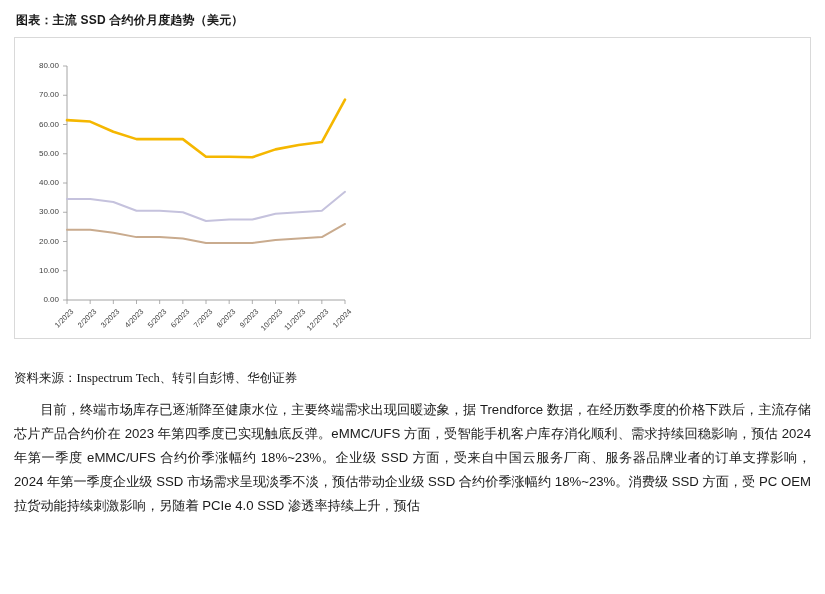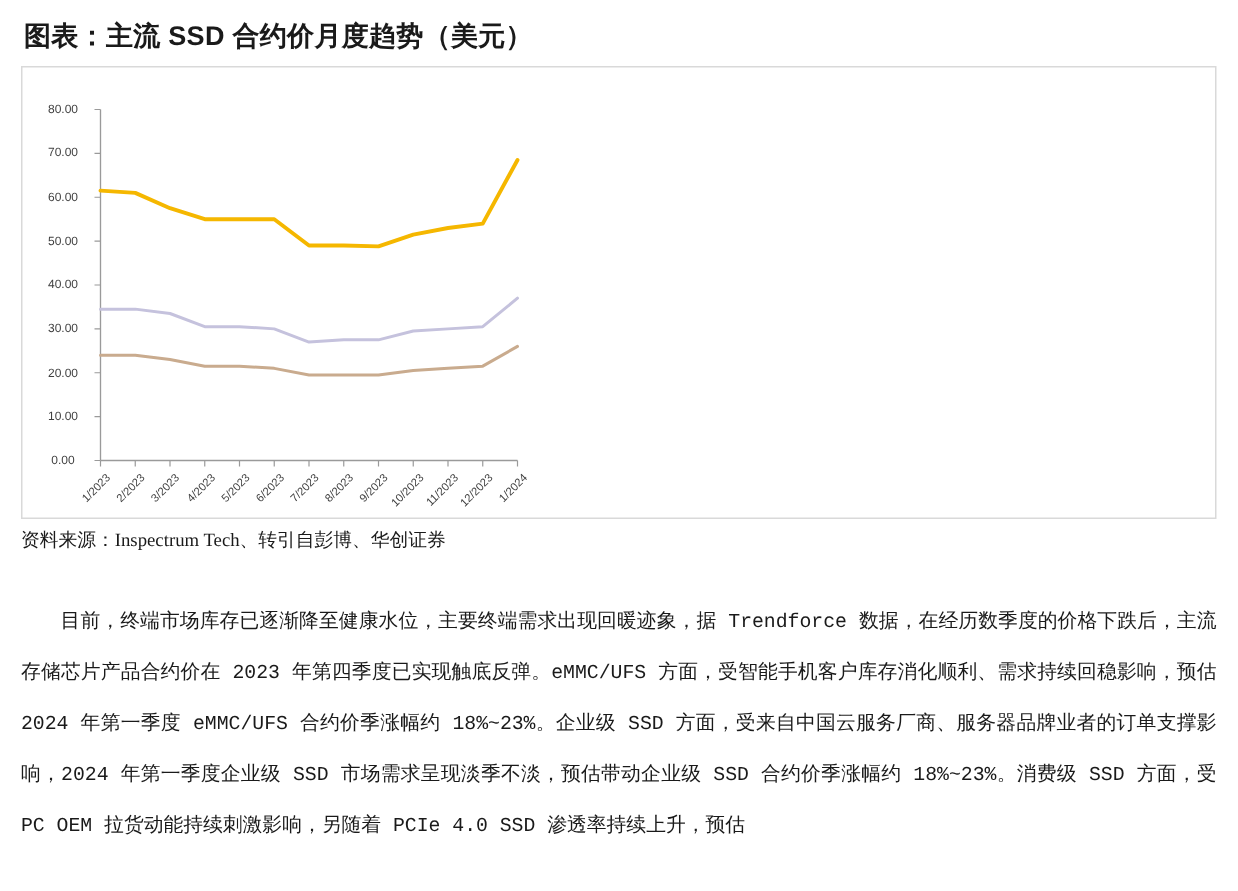--- a/index.html
+++ b/index.html
@@ -17,21 +17,21 @@
   }
   .page {
     position: relative;
     width: 825px;
     height: 594px;
     box-sizing: border-box;
     padding: 10px 14px 0 14px;
   }
   .fig-title {
     font-family: "Liberation Sans", sans-serif;
-    font-size: 18px;
+    font-size: 12px;
     font-weight: bold;
     color: #1a1a1a;
     letter-spacing: .2px;
     margin: 2px 0 8px 2px;
   }
   .chart-box {
     position: relative;
     width: 797px;
     height: 302px;
     border: 1px solid #d9d9d9;
@@ -42,21 +42,21 @@
     position: absolute;
     left: 0; top: 0;
     width: 797px;
     height: 302px;
   }
   .y-label {
     position: absolute;
     font-family: "Liberation Sans", sans-serif;
     font-size: 8px;
     color: #3f3f3f;
-    text-align: center;
+    text-align: right;
     width: 34px;
   }
   .x-label {
     position: absolute;
     font-family: "Liberation Sans", sans-serif;
     font-size: 7.5px;
     color: #3f3f3f;
     transform-origin: right top;
     transform: rotate(-45deg);
     white-space: nowrap;
@@ -81,33 +81,33 @@
   }
   .legend-swatch {
     display: inline-block;
     width: 22px;
     height: 3px;
     border-radius: 1px;
   }
   .source {
     position: absolute;
     left: 14px;
-    top: 352px;
+    top: 370px;
     font-family: "Liberation Serif", serif;
     font-size: 12.5px;
     color: #1a1a1a;
   }
   .body-text {
     position: absolute;
     left: 14px;
     top: 398px;
     width: 797px;
-    font-family: Liberation Mono, monospace;
+    font-family: Liberation Sans, sans-serif;
     font-size: 13.2px;
-    line-height: 34px;
+    line-height: 24px;
     color: #1a1a1a;
     text-align: justify;
     text-justify: inter-ideograph;
   }
   .body-text p {
     margin: 0;
     text-indent: 2em;
   }
   .watermark {
     position: absolute;

